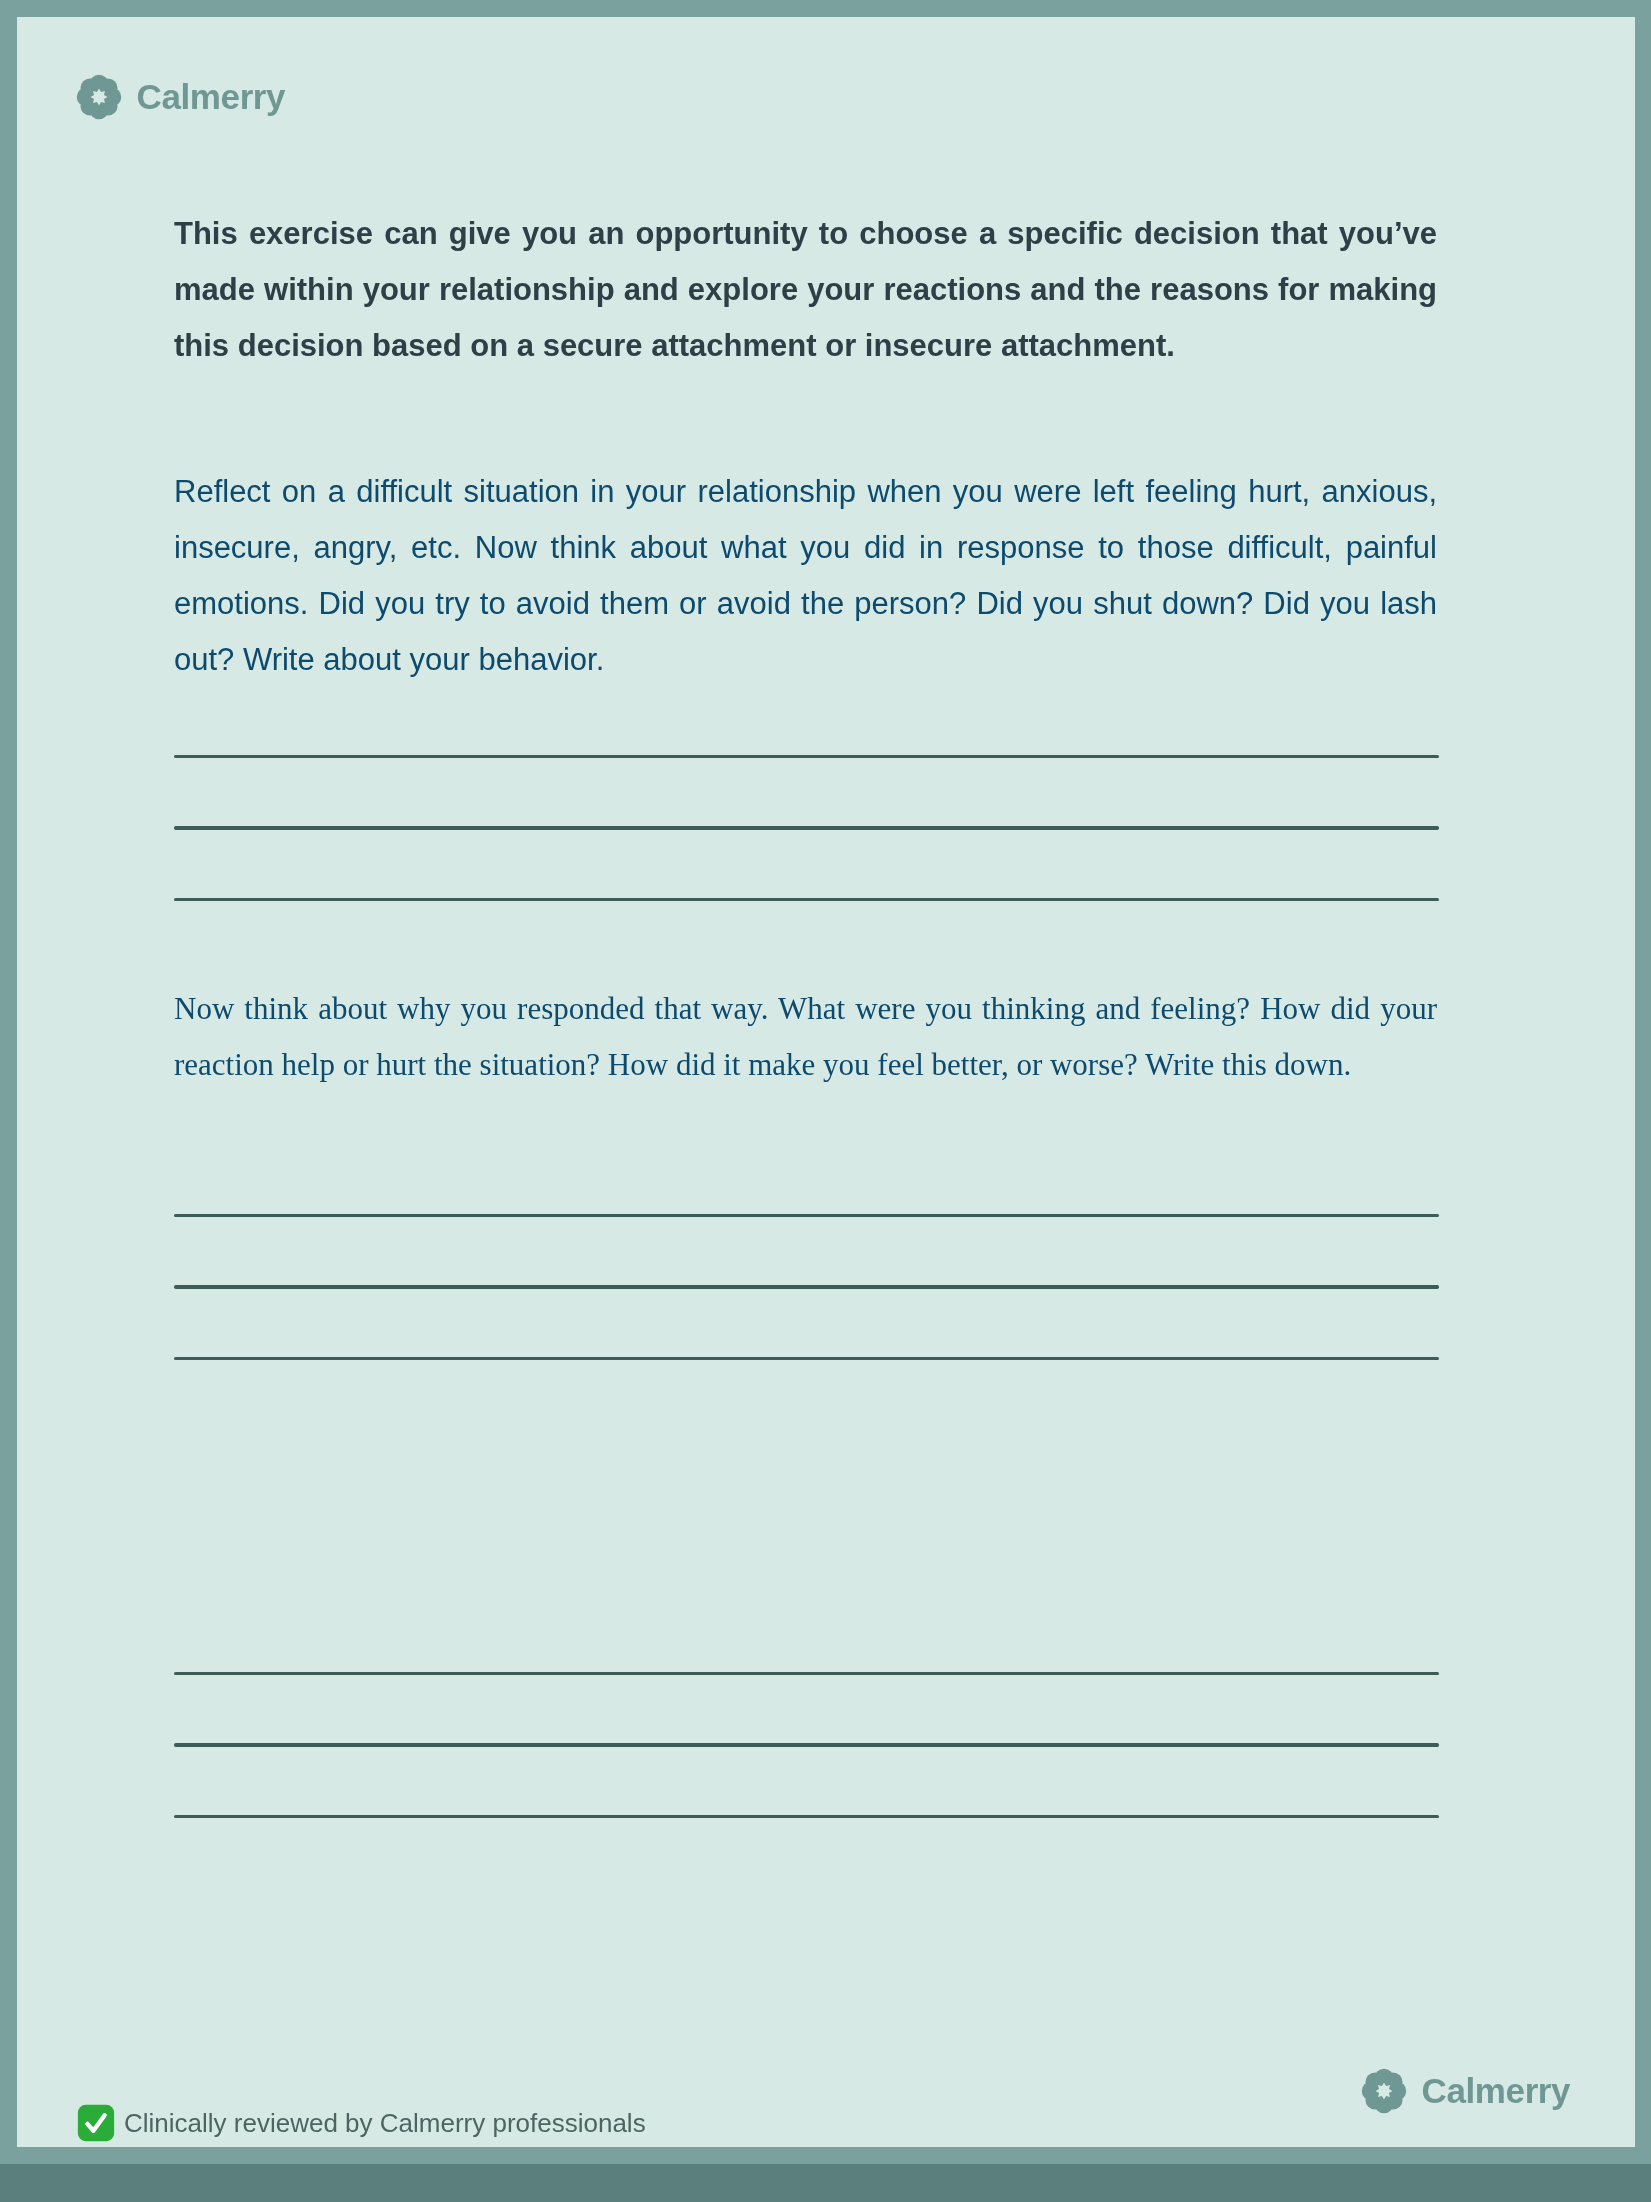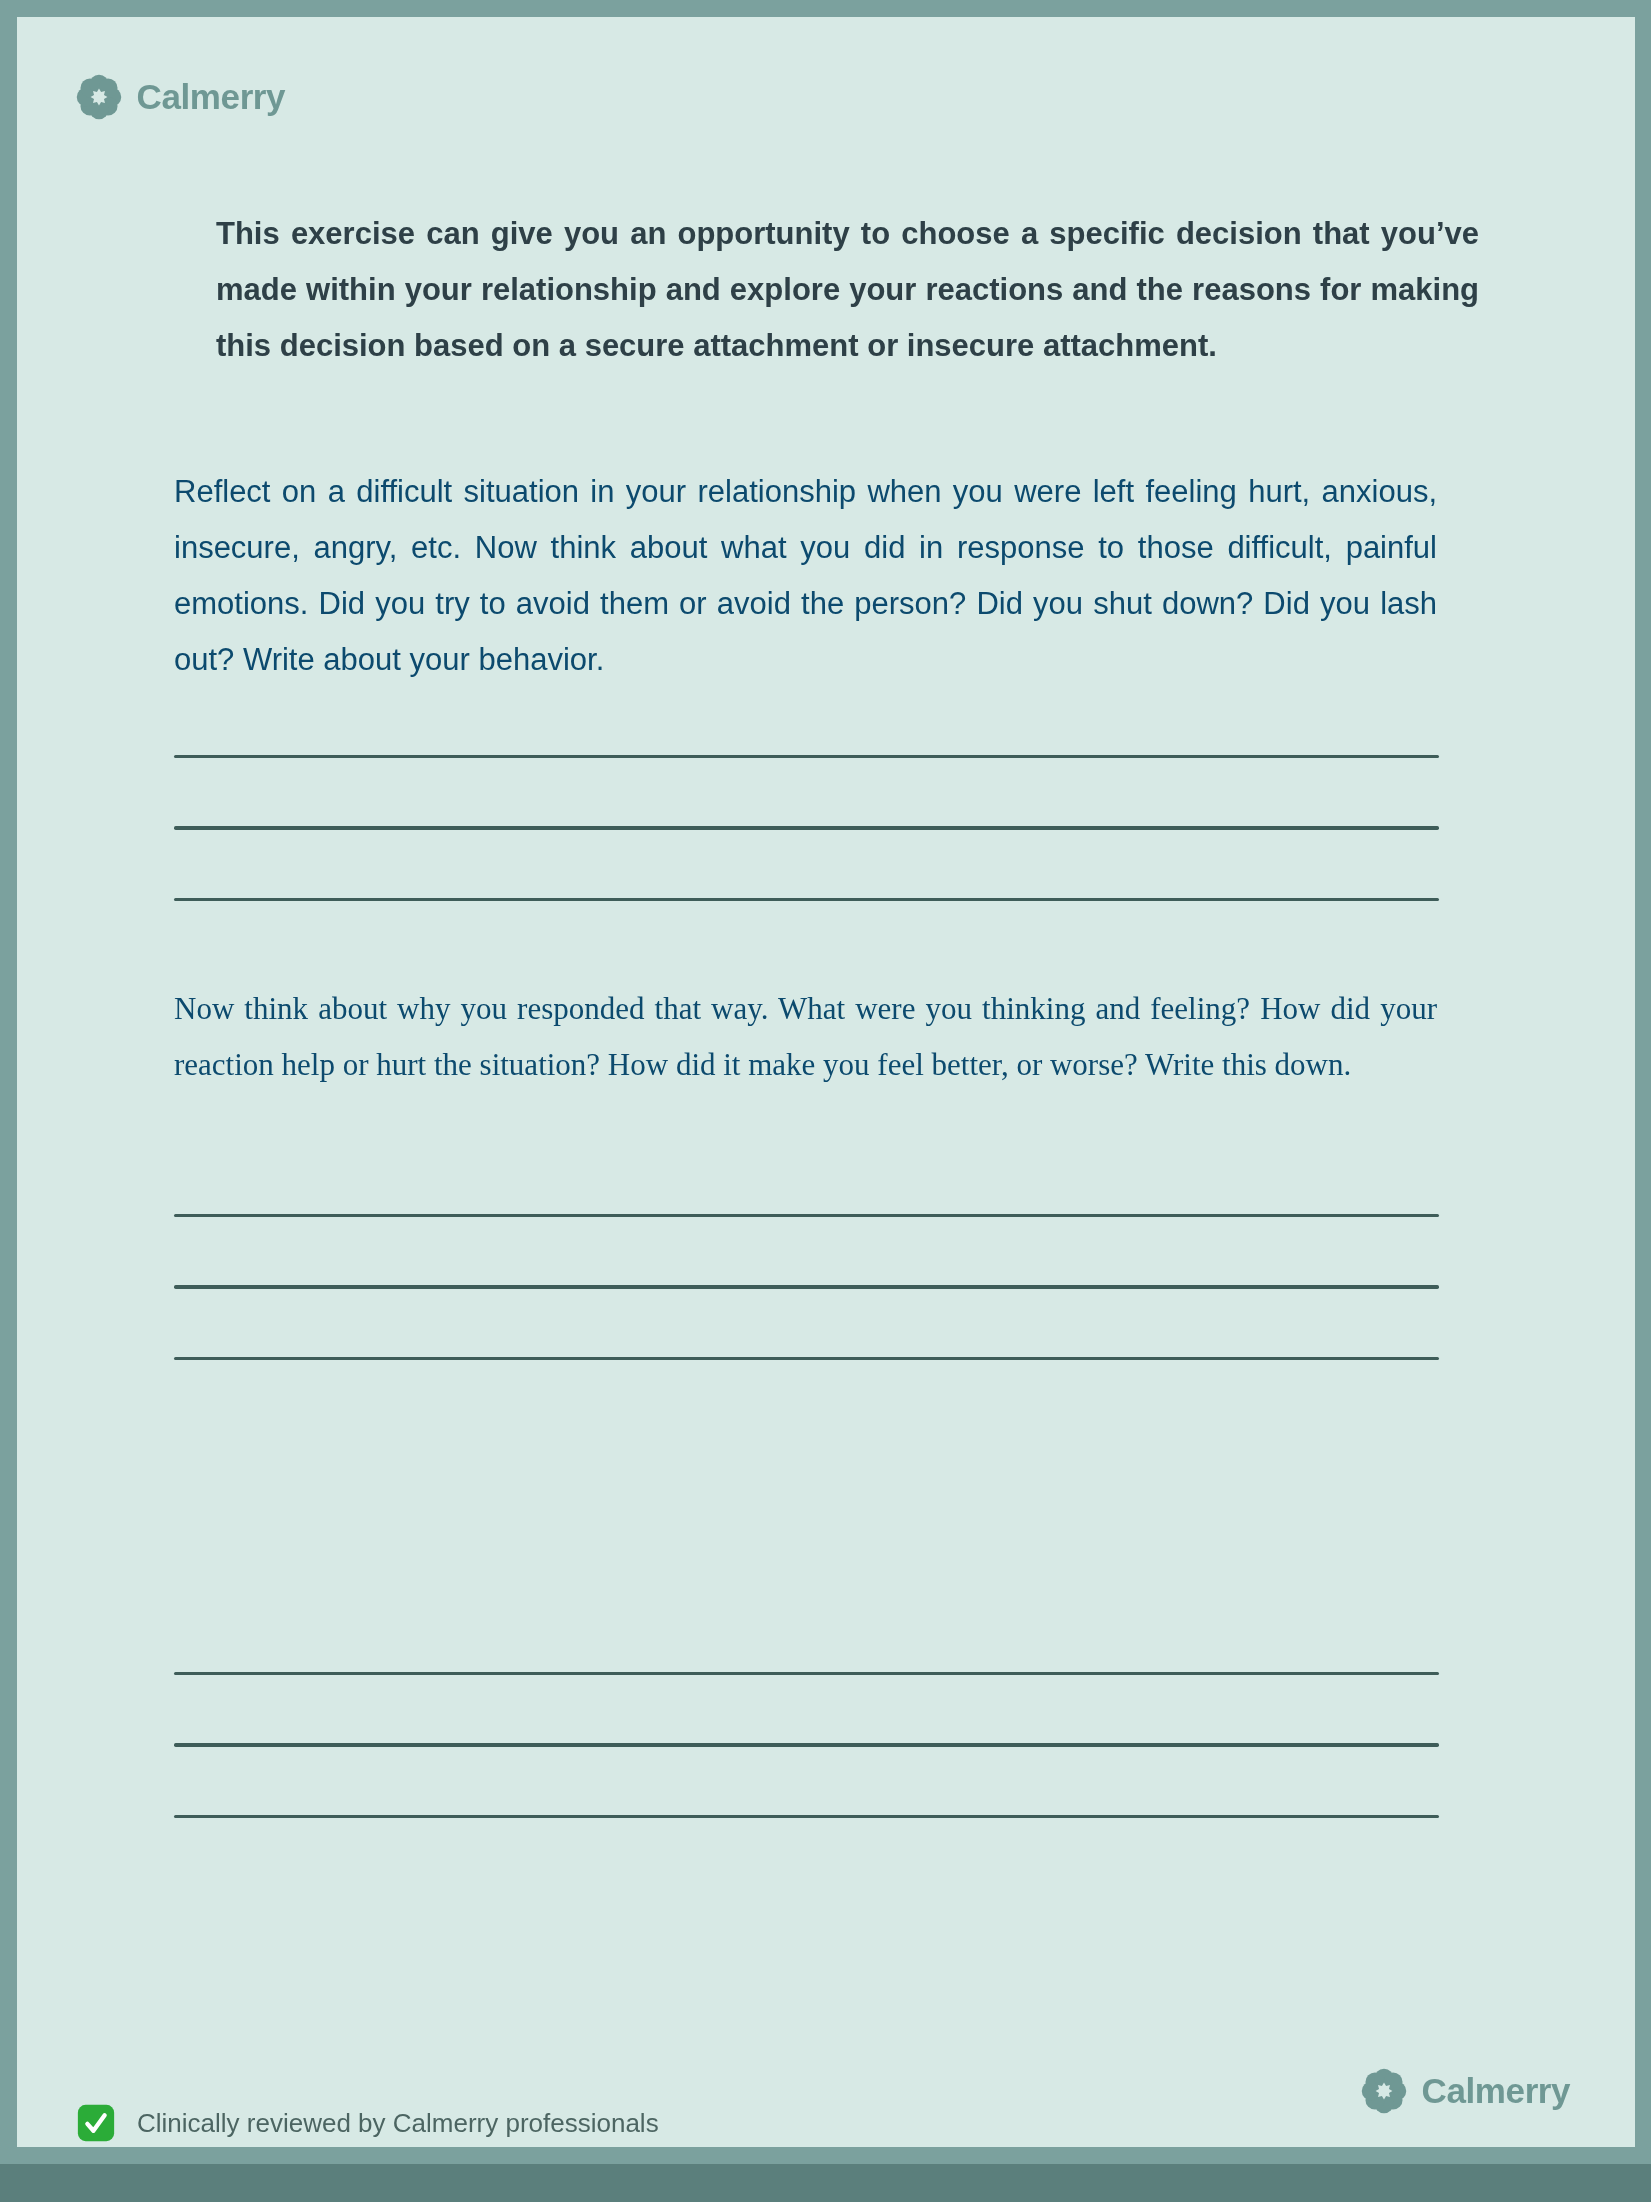--- a/index.html
+++ b/index.html
@@ -35,21 +35,21 @@
   .para {
     position: absolute;
     left: 157px;
     width: 1263px;
     margin: 0;
     font-size: 31px;
     line-height: 56px;
     text-align: justify;
     color: #0c4a6e;
   }
-  .para.bold { font-weight: 700; color: #2e4047; margin-left: 42px; }
+  .para.bold { font-weight: 700; color: #2e4047; }
   .intro   { top: 189px; }
   .prompt-1 { top: 447px; }
   .prompt-2 { top: 964px; font-family: Liberation Serif, serif; }
   .prompt-3 { top: 1421px; }
   
   .answer-lines { position: absolute; left: 157px; width: 1265px; }
   .lines-1 { top: 738px; }
   .lines-2 { top: 1197px; }
   .lines-3 { top: 1655px; }
   .answer-line {
@@ -60,21 +60,21 @@
     margin-bottom: 68px;
   }
   .answer-line:last-child { margin-bottom: 0; }
   
   .footer-note {
     position: absolute;
     left: 60px;
     top: 2087px;
     display: flex;
     align-items: center;
-    gap: 22px;
+    gap: 9px;
   }
   .check-icon { width: 38px; height: 38px; display: block; }
   .review-text {
     font-size: 26px;
     color: #4c6562;
   }
 </style>
 </head>
 <body>
 

